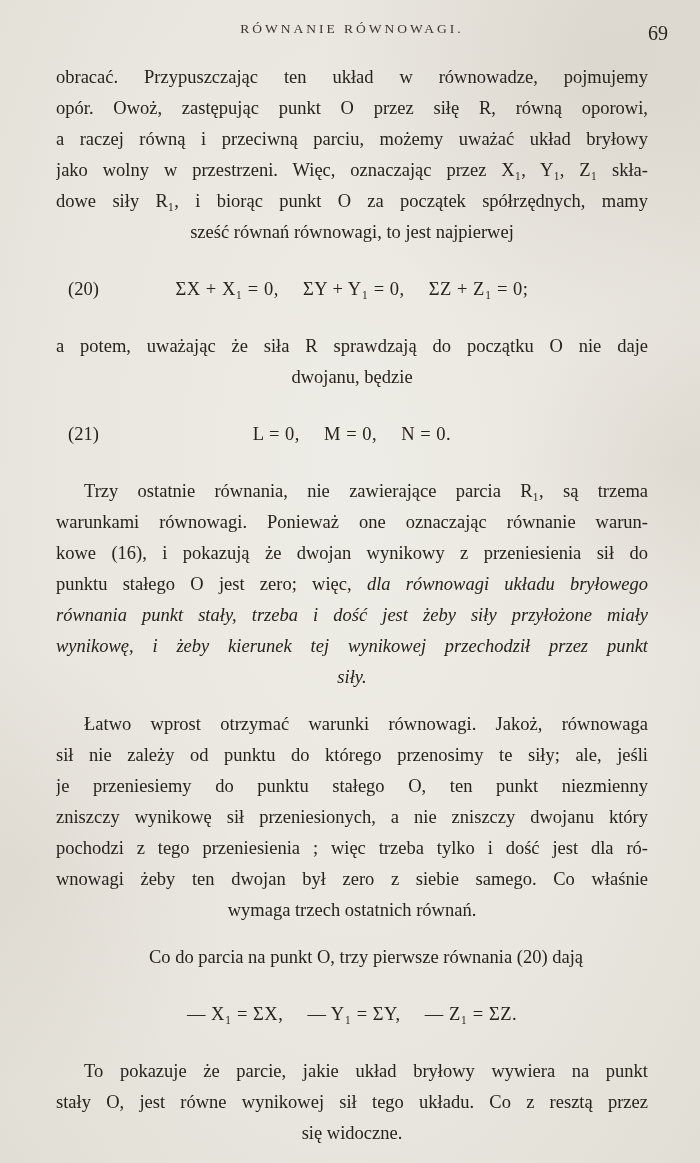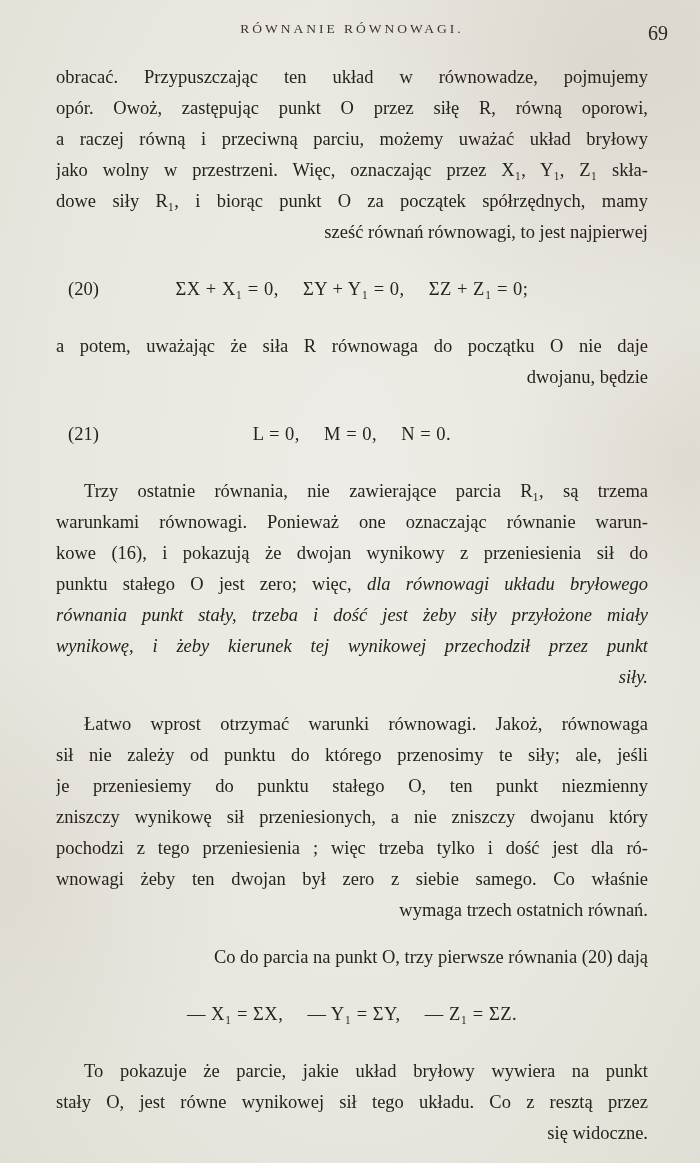--- a/index.html
+++ b/index.html
@@ -53,21 +53,21 @@
     overflow: hidden;
     text-align: justify;
     text-justify: inter-word;
   }
   .line:not(.last)::after {
     content: "";
     display: inline-block;
     width: 100%;
     height: 0;
   }
-  .line.last { text-align: right; }
+  .line.last { text-align: center; }
   .line.first-indent { text-indent: 28px; }
   .it { font-style: italic; }
   .equation {
     position: relative;
     height: 31px;
     margin: 26px 0;
     text-align: center;
     white-space: nowrap;
   }
   .eq-num {
@@ -93,21 +93,21 @@
       <div class="para">
         <div class="line"><span>obracać.  Przypuszczając  ten  układ  w  równowadze,  pojmujemy</span></div>
         <div class="line"><span>opór.  Owoż,  zastępując  punkt  O  przez  siłę  R,  równą oporowi,</span></div>
         <div class="line"><span>a raczej równą i przeciwną parciu, możemy uważać układ bryłowy</span></div>
         <div class="line"><span>jako wolny w przestrzeni.  Więc,  oznaczając przez  X₁, Y₁, Z₁  skła-</span></div>
         <div class="line"><span>dowe siły  R₁,  i biorąc punkt  O  za początek spółrzędnych, mamy</span></div>
         <div class="line last"><span>sześć równań równowagi, to jest najpierwej</span></div>
       </div>
       <div class="equation"><span class="eq-num">(20)</span><span class="eq-body">ΣX + X₁ = 0,  ΣY + Y₁ = 0,  ΣZ + Z₁ = 0;</span></div>
       <div class="para">
-        <div class="line"><span>a potem, uważając że siła  R  równowaga  do początku  O  nie daje</span></div>
+        <div class="line"><span>a potem, uważając że siła  R  sprawdzają  do początku  O  nie daje</span></div>
         <div class="line last"><span>dwojanu, będzie</span></div>
       </div>
       <div class="equation"><span class="eq-num">(21)</span><span class="eq-body">L = 0,  M = 0,  N = 0.</span></div>
       <div class="para">
         <div class="line first-indent"><span>Trzy  ostatnie  równania,  nie  zawierające  parcia  R₁,  są  trzema</span></div>
         <div class="line"><span>warunkami równowagi. Ponieważ one oznaczając równanie warun-</span></div>
         <div class="line"><span>kowe (16), i  pokazują  że dwojan  wynikowy z przeniesienia  sił  do</span></div>
         <div class="line"><span>punktu stałego  O  jest zero; więc, </span><span class="it">dla równowagi układu bryłowego</span></div>
         <div class="line"><span class="it">równania punkt stały, trzeba i dość jest żeby siły przyłożone miały</span></div>
         <div class="line"><span class="it">wynikowę,  i  żeby  kierunek  tej  wynikowej  przechodził  przez  punkt</span></div>

